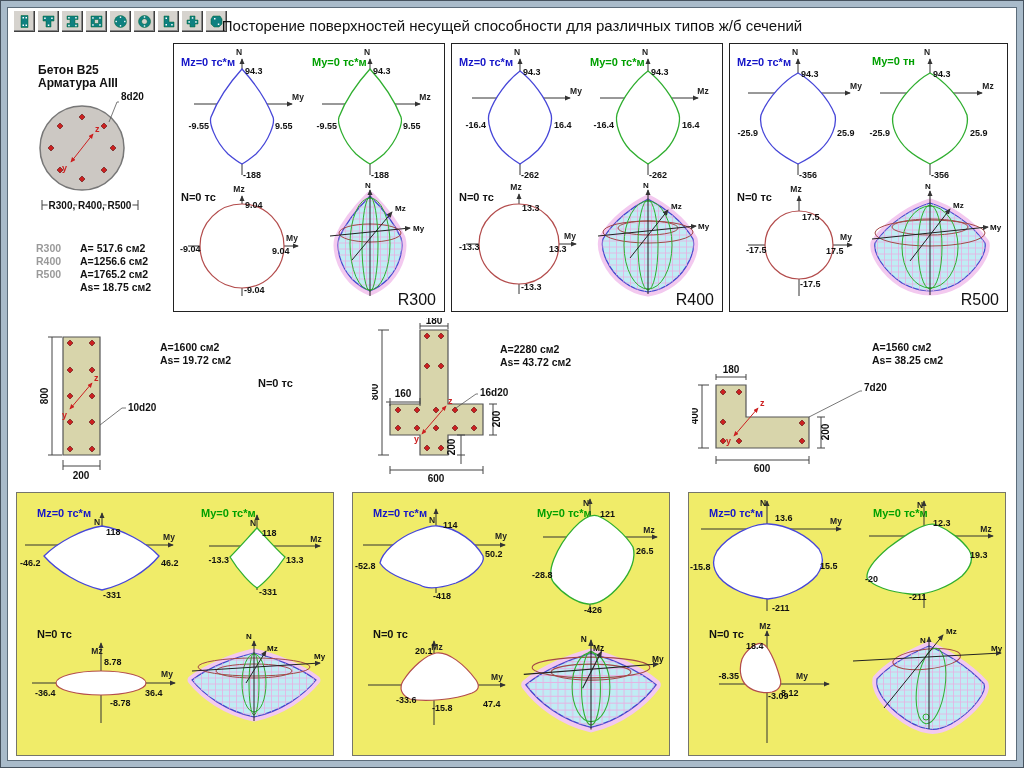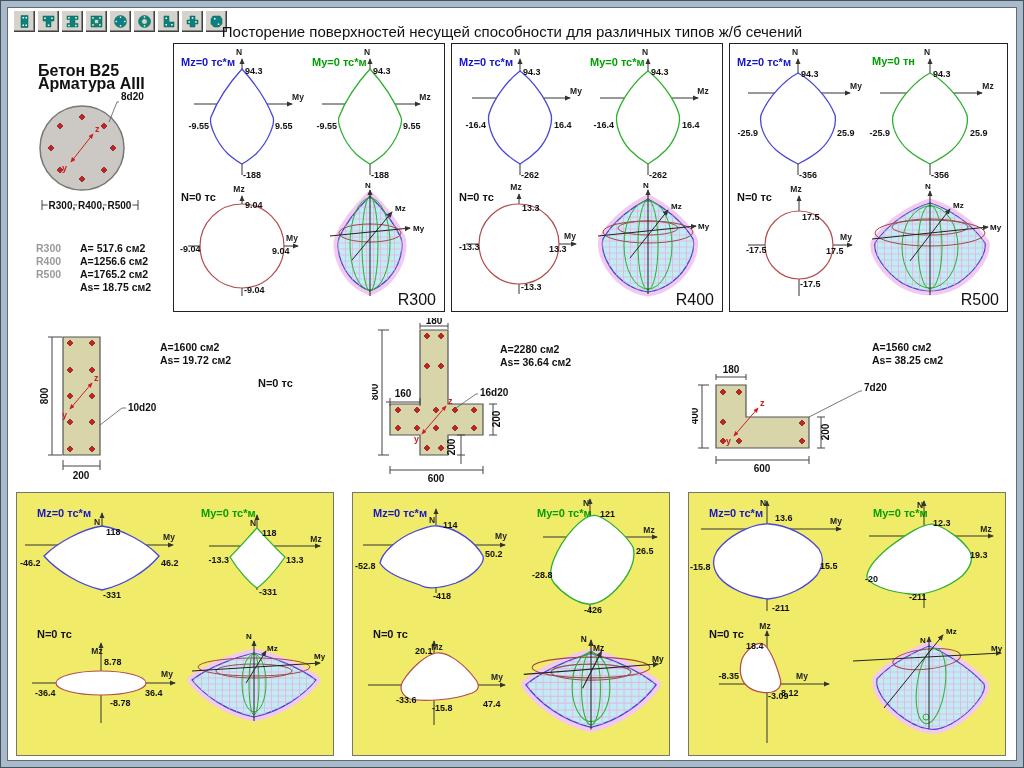--- a/index.html
+++ b/index.html
@@ -1,26 +1,26 @@
 <!DOCTYPE html>
 <html><head>
 <meta charset="utf-8">
 <style>
   html,body{margin:0;padding:0}
   body{width:1024px;height:768px;position:relative;background:#a9bbca;font-family:"Liberation Sans",sans-serif;overflow:hidden}
   .outer{position:absolute;inset:0;border:1px solid #46525e;pointer-events:none;z-index:50}
   .win{position:absolute;left:7px;top:7px;width:1008px;height:752px;background:#fff;border:1px solid #5c6c7a}
   .stage{position:absolute;inset:0}
   .abs{position:absolute}
-  .title{position:absolute;left:50%;top:23px;transform:translateX(-50%);font-size:15px;color:#111;white-space:nowrap}
+  .title{position:absolute;left:50%;top:17px;transform:translateX(-50%);font-size:15px;color:#111;white-space:nowrap}
   .toolbar{position:absolute;left:13px;top:10px;display:flex;gap:2px}
   .tb{width:22px;height:22px;background:#d6d3ce;border:0;padding:1px;
       box-shadow:inset 1px 1px 0 #fff, inset -1px -1px 0 #404040, inset -2px -2px 0 #868686;
       display:flex;align-items:center;justify-content:center;cursor:pointer}
-  .mat{position:absolute;left:38px;top:64px;font-weight:bold;font-size:16px;color:#111;line-height:13px}
+  .mat{position:absolute;left:38px;top:64px;font-weight:bold;font-size:12px;color:#111;line-height:13px}
   .atext{position:absolute;font-weight:bold;font-size:10.5px;color:#111;line-height:13px;white-space:nowrap}
   .note{position:absolute;font-weight:bold;font-size:11px;color:#111}
   .tbl{position:absolute;left:36px;top:242px;font-size:10.5px;line-height:13px}
   .tbl .r{display:flex}
   .tbl .n{width:44px;color:#9a9a9a;font-weight:bold}
   .tbl .v{color:#111;font-weight:bold;white-space:nowrap}
   .tp{position:absolute;background:#fff;border:1px solid #222}
   .yp{position:absolute;background:#f0ec69;border:1px solid #76766a}
   svg{display:block}
   text{font-family:"Liberation Sans",sans-serif}
@@ -426,21 +426,21 @@
     <text class="dm" x="64" y="164">600</text>
     <path class="ldr" d="M84,90L104,76H106"></path>
     <text class="bld" x="108" y="78">16d20</text>
     <line class="rax" x1="62" y1="102" x2="74" y2="88" marker-end="url(#arrR)"></line>
       <line class="rax" x1="62" y1="102" x2="50" y2="116" marker-end="url(#arrR)"></line>
     <text class="rtx" x="76" y="86">z</text>
     <text class="rtx" x="42" y="124">у</text>
   </svg>
   <div class="atext" style="left:500px;top:343px">
     <div>A=2280 см2</div>
-    <div>As= 36.64 см2</div>
+    <div>As= 43.72 см2</div>
   </div>
 
   <svg class="abs" style="left:692px;top:346px" width="215" height="132">
     <path class="sec" d="M24,39H54V71H117V102H24Z"></path>
     <use href="#rb" x="31" y="46"></use>
       <use href="#rb" x="47" y="46"></use>
       <use href="#rb" x="31" y="76"></use>
     <use href="#rb" x="31" y="95"></use>
       <use href="#rb" x="47" y="95"></use>
       <use href="#rb" x="110" y="77"></use>

